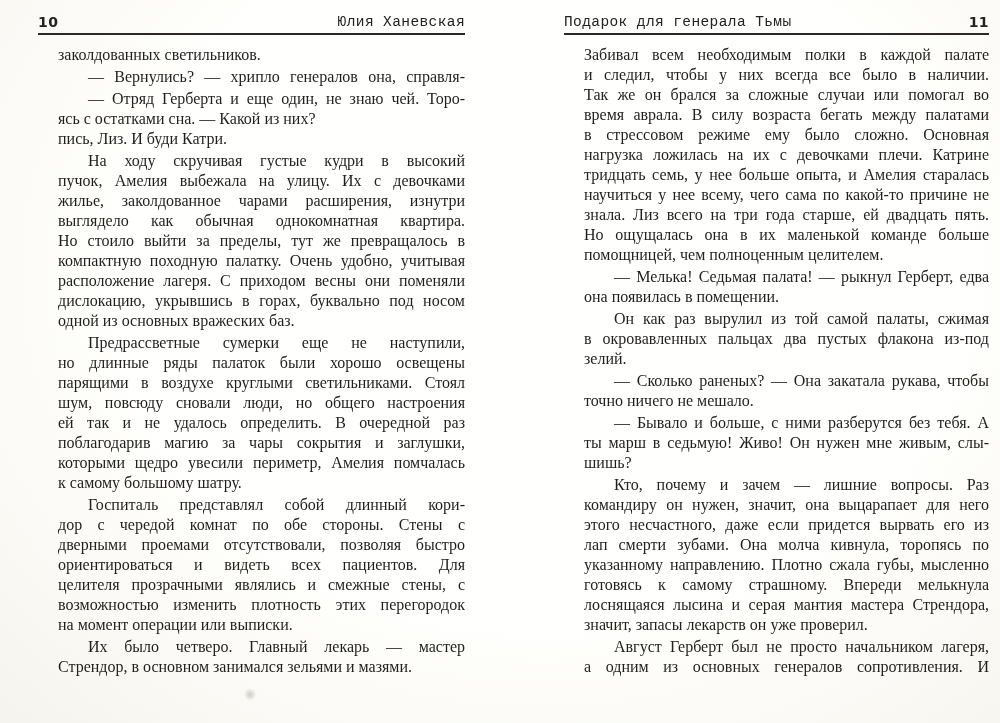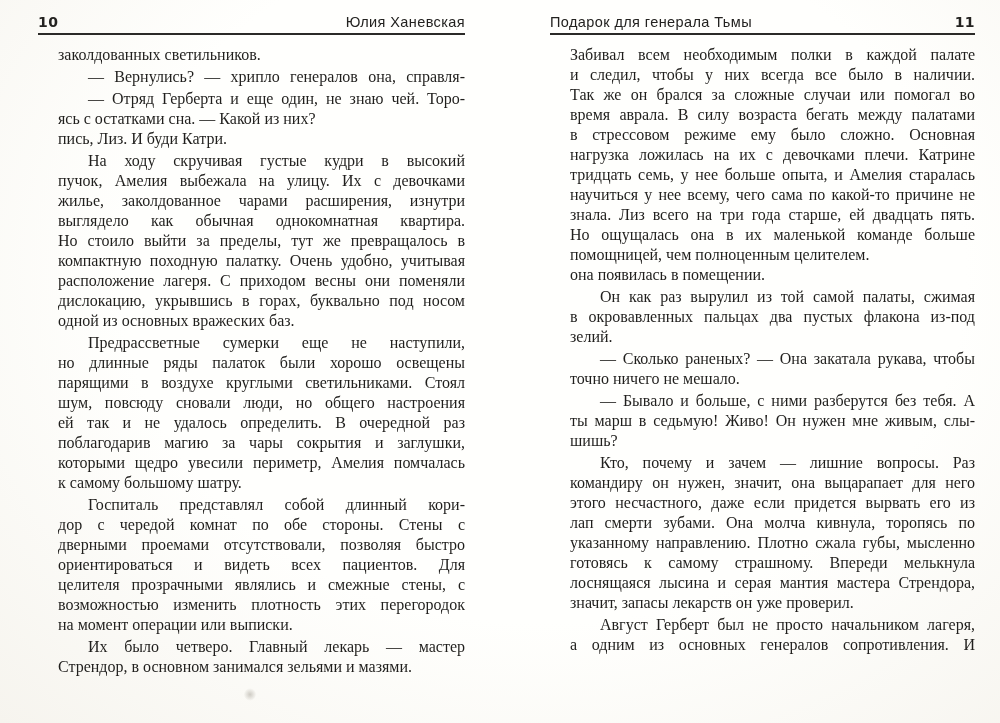--- a/index.html
+++ b/index.html
@@ -11,40 +11,40 @@
     color: #201f1d;
   }
   .spread {
     position: relative;
     width: 1000px; height: 723px;
     background: radial-gradient(ellipse at 52% 38%, #fffffd 55%, #f6f4ee 100%);
     padding-left: 44px;
   }
   .page { position: absolute; top: 0; }
   .page.left  { left: 38px;  width: 427px; }
-  .page.right { left: 550px; width: 425px; }
+  .page.right { left: 564px; width: 425px; }
 
   .page-header {
     display: flex;
     justify-content: space-between;
     align-items: flex-end;
     margin-top: 14px;
     padding-bottom: 3px;
     border-bottom: 2px solid #2b2a28;
     font-size: 14.5px;
     letter-spacing: 0.4px;
     color: #232220;
   }
   .folio {
     font-family: "DejaVu Sans", sans-serif;
     font-weight: 600;
     font-size: 14px;
   }
   .running {
-    font-family: Liberation Sans, sans-serif;
+    font-family: Liberation Mono, monospace;
     font-size: 14.5px;
   }
 
   .page-body {
     margin-top: 10px;
     font-size: 16px;
     line-height: 20px;
     text-rendering: optimizeLegibility;
     margin-left: 20px;
   }
@@ -122,20 +122,21 @@
         <div class="line">и следил, чтобы у них всегда все было в наличии.</div>
         <div class="line">Так же он брался за сложные случаи или помогал во</div>
         <div class="line">время аврала. В силу возраста бегать между палатами</div>
         <div class="line">в стрессовом режиме ему было сложно. Основная</div>
         <div class="line">нагрузка ложилась на их с девочками плечи. Катрине</div>
         <div class="line">тридцать семь, у нее больше опыта, и Амелия старалась</div>
         <div class="line">научиться у нее всему, чего сама по какой-то причине не</div>
         <div class="line">знала. Лиз всего на три года старше, ей двадцать пять.</div>
         <div class="line">Но ощущалась она в их маленькой команде больше</div>
         <div class="line last">помощницей, чем полноценным целителем.</div>
+        <div class="line indent para-start">— Мелька! Седьмая палата! — рыкнул Герберт, едва</div>
         <div class="line last">она появилась в помещении.</div>
         <div class="line indent para-start">Он как раз вырулил из той самой палаты, сжимая</div>
         <div class="line">в окровавленных пальцах два пустых флакона из-под</div>
         <div class="line last">зелий.</div>
         <div class="line indent para-start">— Сколько раненых? — Она закатала рукава, чтобы</div>
         <div class="line last">точно ничего не мешало.</div>
         <div class="line indent para-start">— Бывало и больше, с ними разберутся без тебя. А</div>
         <div class="line">ты марш в седьмую! Живо! Он нужен мне живым, слы-</div>
         <div class="line last">шишь?</div>
         <div class="line indent para-start">Кто, почему и зачем — лишние вопросы. Раз</div>

